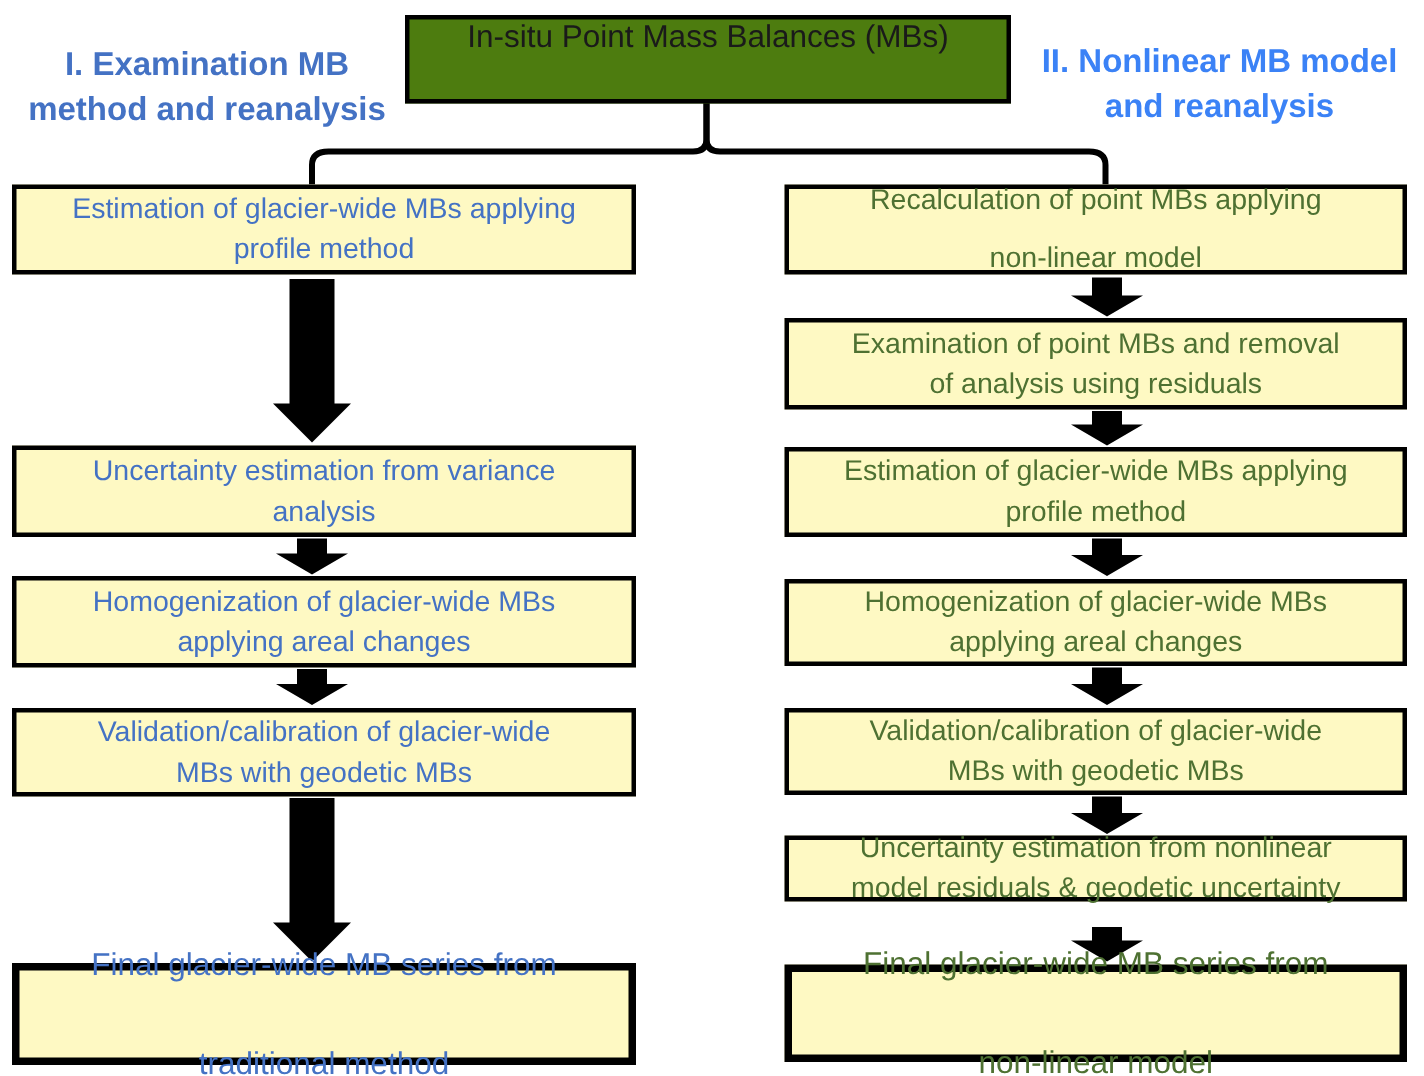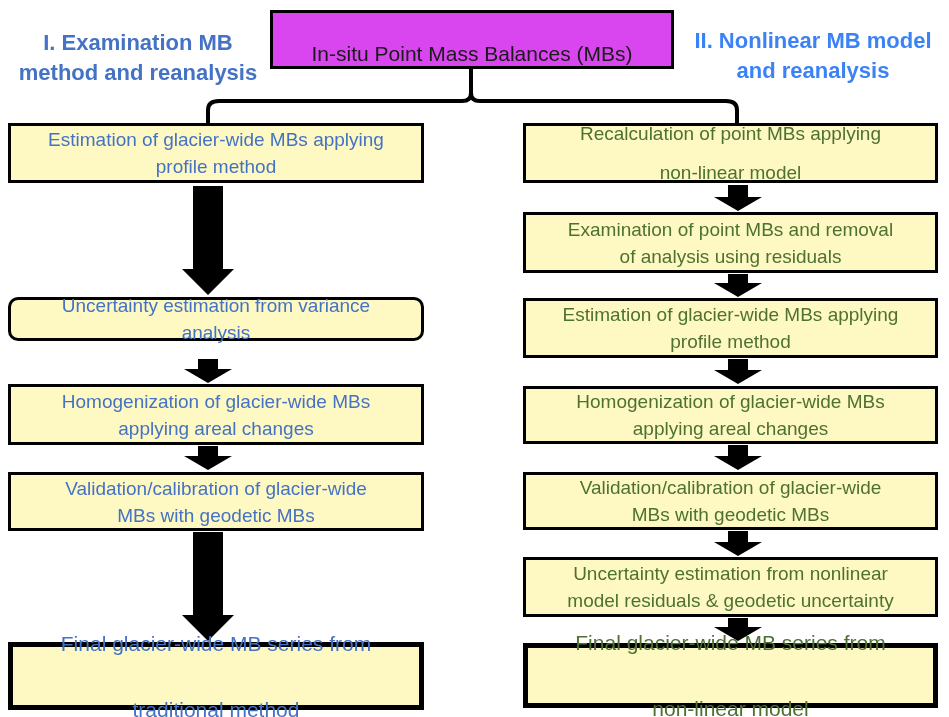--- a/index.html
+++ b/index.html
@@ -33,24 +33,24 @@
   .final-box {
     border-width: 5px;
     font-size: 21px;
     line-height: 29px;
     gap: 37px;
   }
   .root-box {
     position: absolute;
     box-sizing: border-box;
     border: 3px solid #000000;
-    background: #d946ef;
+    background: #4d7c0f;
     display: flex;
     justify-content: center;
-    align-items: flex-end;
+    align-items: flex-start;
     font-size: 21px;
     color: #1a1a1a;
   }
   .col-heading {
     position: absolute;
     text-align: center;
     font-weight: bold;
     font-size: 22px;
     line-height: 30px;
   }
@@ -93,21 +93,21 @@
   </div>
   <div class="col-heading green-head" style="left:678px; top:26px; width:270px;">
     <span>II. Nonlinear MB model</span>
     <span>and reanalysis</span>
   </div>
 
   <div class="flow-box left-col blue-text" style="top:123px; height:60px;">
     <span>Estimation of glacier-wide MBs applying</span>
     <span>profile method</span>
   </div>
-  <div class="flow-box left-col blue-text" style="top:297px; height:44px;border-radius:10px;">
+  <div class="flow-box left-col blue-text" style="top:297px; height:61px;">
     <span>Uncertainty estimation from variance</span>
     <span>analysis</span>
   </div>
   <div class="flow-box left-col blue-text" style="top:384px; height:61px;">
     <span>Homogenization of glacier-wide MBs</span>
     <span>applying areal changes</span>
   </div>
   <div class="flow-box left-col blue-text" style="top:472px; height:59px;">
     <span>Validation/calibration of glacier-wide</span>
     <span>MBs with geodetic MBs</span>
@@ -130,21 +130,21 @@
     <span>profile method</span>
   </div>
   <div class="flow-box right-col green-text" style="top:386px; height:58px;">
     <span>Homogenization of glacier-wide MBs</span>
     <span>applying areal changes</span>
   </div>
   <div class="flow-box right-col green-text" style="top:472px; height:58px;">
     <span>Validation/calibration of glacier-wide</span>
     <span>MBs with geodetic MBs</span>
   </div>
-  <div class="flow-box right-col green-text" style="top:557px; height:60px;">
+  <div class="flow-box right-col green-text" style="top:557px; height:44px;">
     <span>Uncertainty estimation from nonlinear</span>
     <span>model residuals &amp; geodetic uncertainty</span>
   </div>
   <div class="flow-box final-box right-col green-text" style="top:643px; height:65px;">
     <span>Final glacier-wide MB series from</span>
     <span>non-linear model</span>
   </div>
 
 </div>
 

